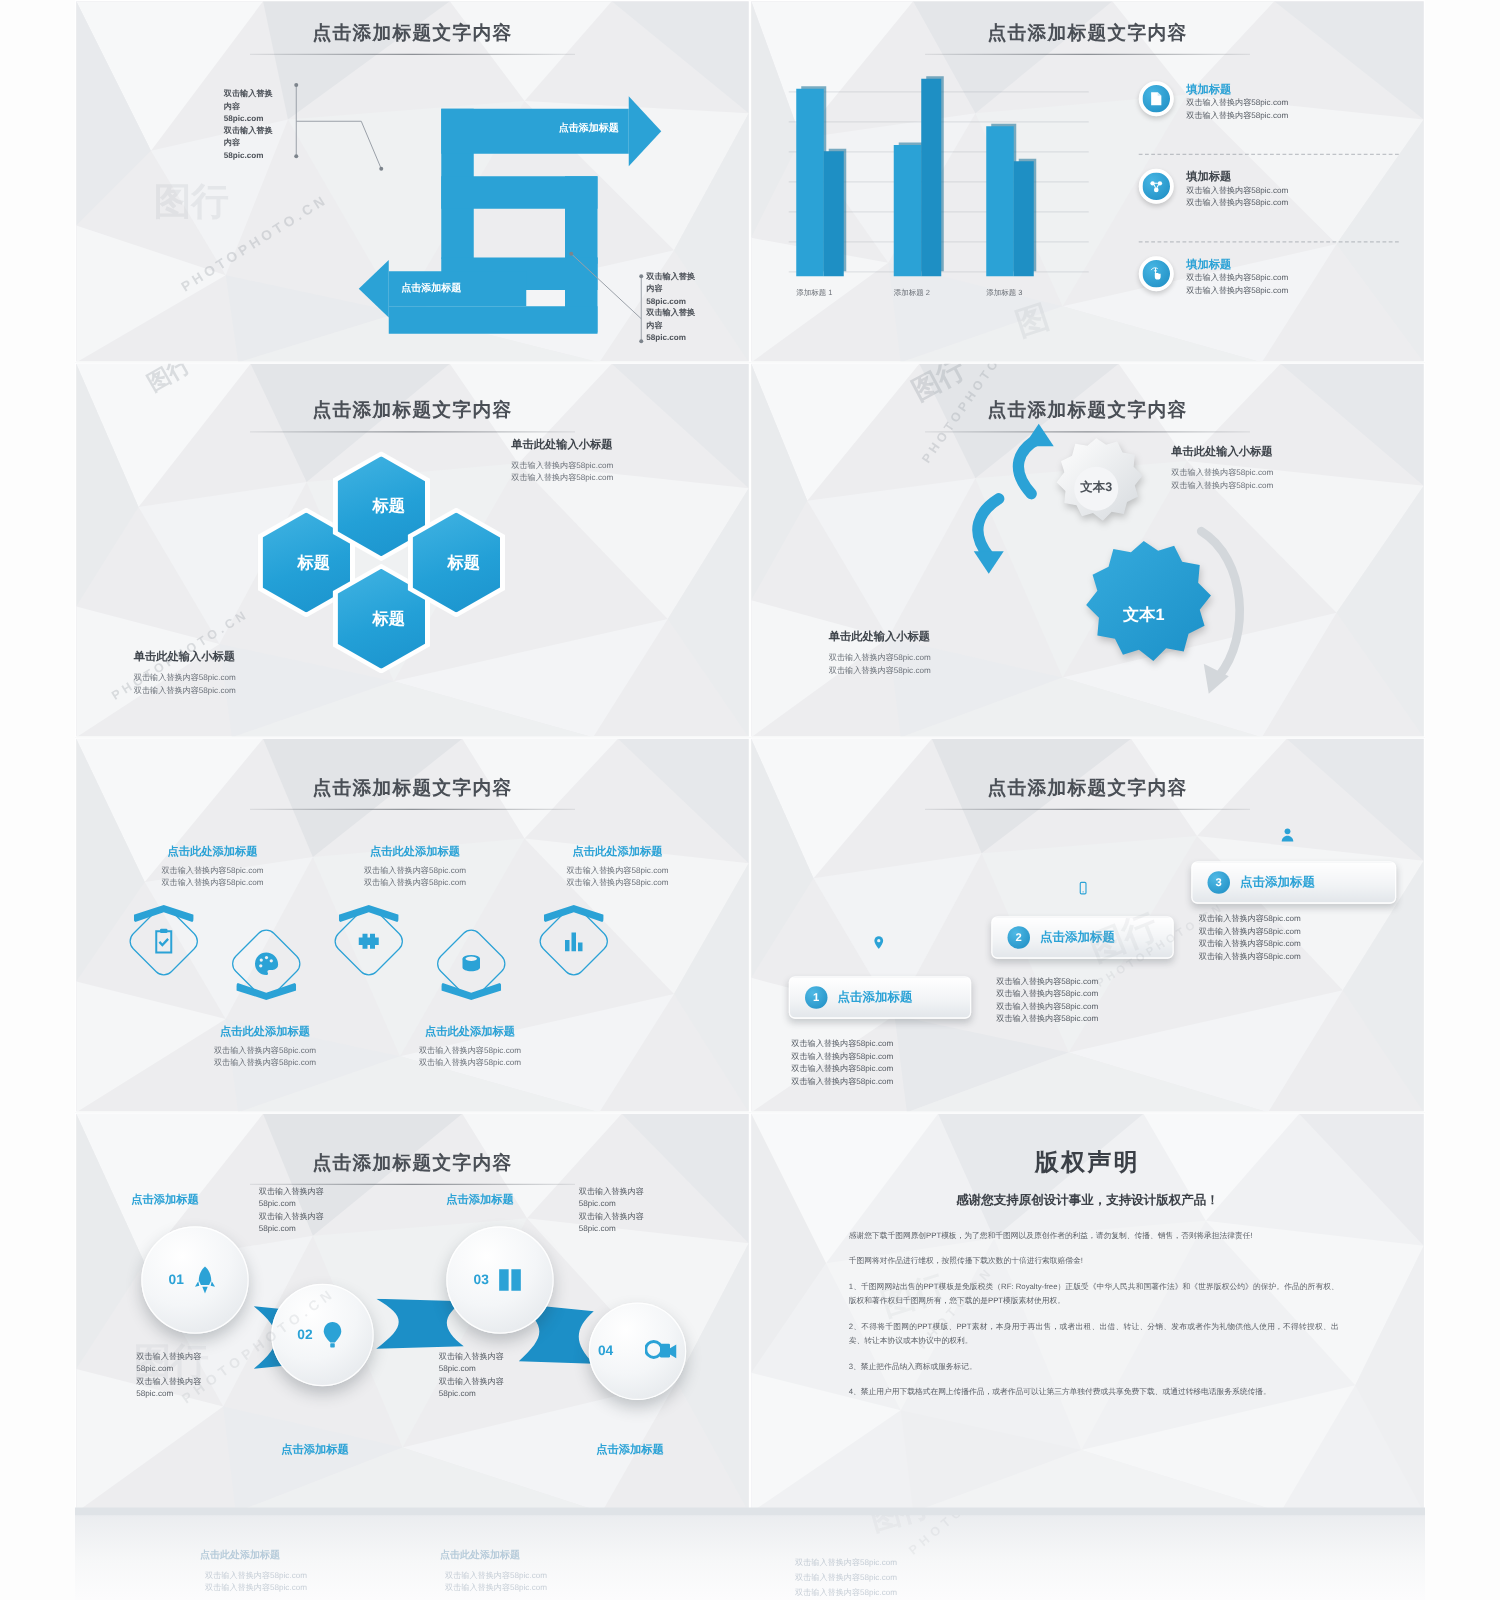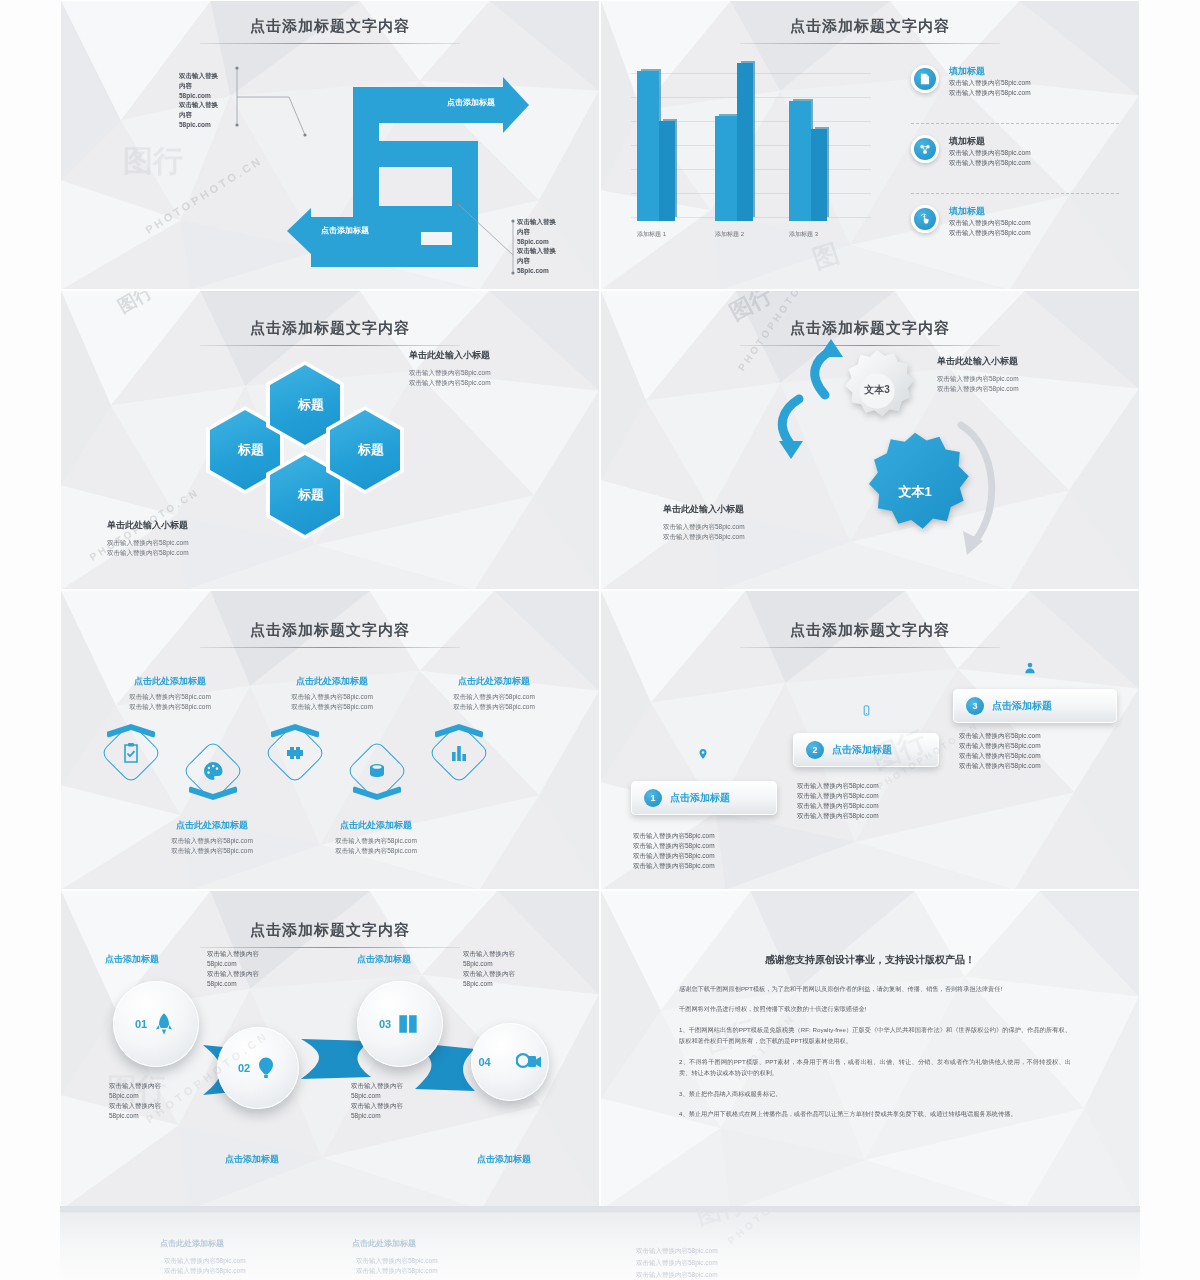--- a/index.html
+++ b/index.html
@@ -703,21 +703,21 @@
           <path d="M12 1.5c4 0 7 3.3 7 7.4 0 3.7-3.6 7.4-5.2 9h-3.6C8.6 16.3 5 12.6 5 9 5 4.8 8 1.5 12 1.5z"></path>
           <rect x="10.2" y="18.6" width="3.6" height="3.4" rx=".6"></rect>
         </svg>
       </div>
       <div class="circ" style="left:296px; top:90px; width:86px; height:86px;">
         <span class="num">03</span>
         <svg width="26" height="26" viewBox="0 0 24 24">
           <path d="M4 4h7v16H4zM13 4h7v16h-7z"></path>
         </svg>
       </div>
-      <div class="circ" style="left:410px; top:132px; width:78px; height:78px;gap:25px;">
+      <div class="circ" style="left:410px; top:151px; width:78px; height:78px;gap:25px;">
         <span class="num">04</span>
         <svg width="26" height="22" viewBox="0 0 26 22">
           <circle cx="7" cy="9.5" r="6.4" fill="none" stroke="#2BA2D6" stroke-width="2.4"></circle>
           <rect x="12" y="5" width="8" height="11" rx="1"></rect>
           <path d="M20 8.5l5-3v11l-5-3z"></path>
         </svg>
       </div>
 
       <div class="sub-h bl" style="position:absolute; left:44px; top:62px;">点击添加标题</div>
       <div style="position:absolute; left:146px; top:58px;">
@@ -766,20 +766,21 @@
         <polygon points="120,238 265,270 130,320" fill="#eeeff1"></polygon>
         <polygon points="315,0 440,0 365,86" fill="#f8f9fa"></polygon>
         <polygon points="440,0 540,0 540,106" fill="#eaebee"></polygon>
         <polygon points="365,86 540,106 485,218" fill="#f6f7f8"></polygon>
         <polygon points="485,218 540,106 540,320" fill="#eeeff1"></polygon>
         <polygon points="265,270 485,218 425,320" fill="#f6f7f8"></polygon>
         <polygon points="130,320 265,270 425,320" fill="#f2f3f4"></polygon>
         <polygon points="195,100 365,86 265,270" fill="#f3f4f5"></polygon>
       </svg>
 
+      <div class="cp-title">版权声明</div>
       <div class="cp-sub">感谢您支持原创设计事业，支持设计版权产品！</div>
       <div class="cp-body">
         <div class="cp-p">感谢您下载千图网原创PPT模板，为了您和千图网以及原创作者的利益，请勿复制、传播、销售，否则将承担法律责任!</div>
         <div class="cp-p">千图网将对作品进行维权，按照传播下载次数的十倍进行索取赔偿金!</div>
         <div class="cp-p">1、千图网网站出售的PPT模板是免版税类（RF: Royalty-free）正版受《中华人民共和国著作法》和《世界版权公约》的保护。作品的所有权、版权和著作权归千图网所有，您下载的是PPT模版素材使用权。</div>
         <div class="cp-p">2、不得将千图网的PPT模版、PPT素材，本身用于再出售，或者出租、出借、转让、分销、发布或者作为礼物供他人使用，不得转授权、出卖、转让本协议或本协议中的权利。</div>
         <div class="cp-p">3、禁止把作品纳入商标或服务标记。</div>
         <div class="cp-p">4、禁止用户用下载格式在网上传播作品，或者作品可以让第三方单独付费或共享免费下载、或通过转移电话服务系统传播。</div>
       </div>
 

